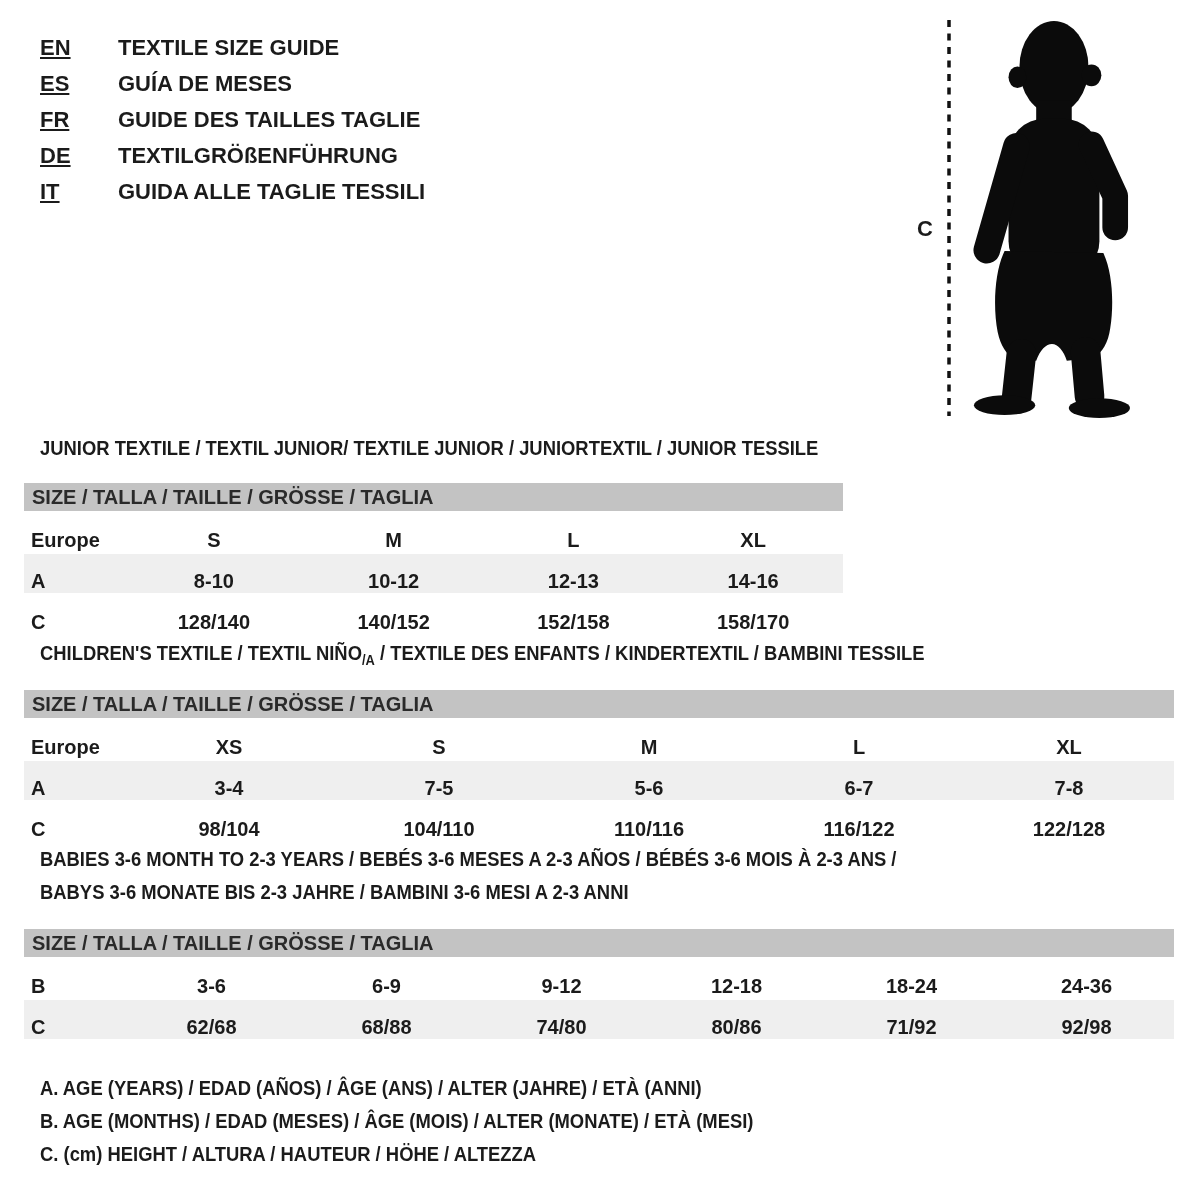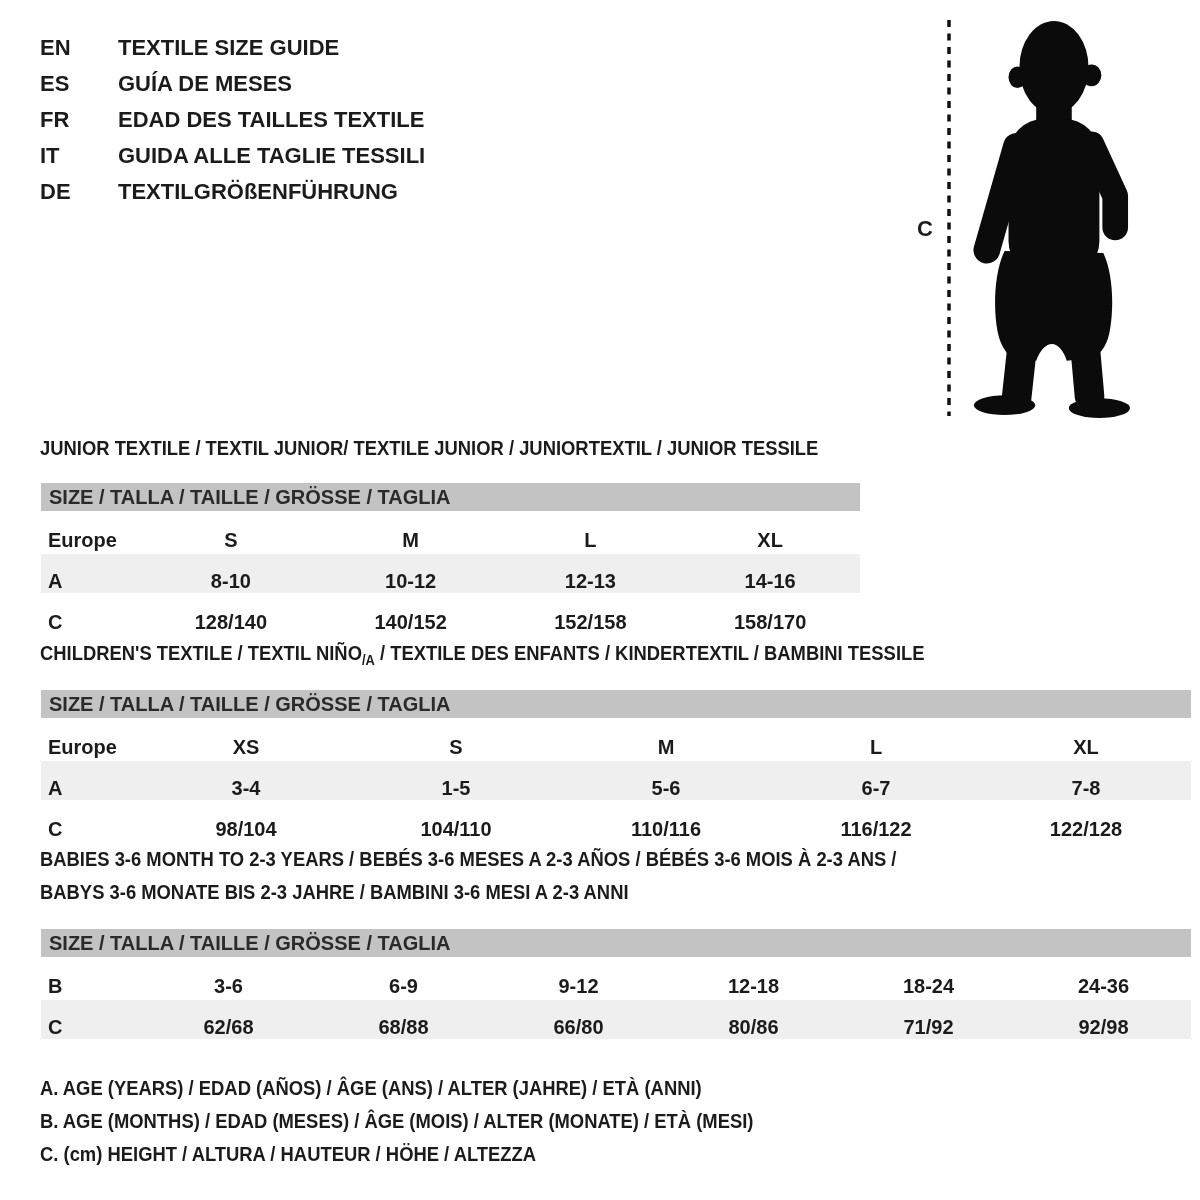--- a/index.html
+++ b/index.html
@@ -9,42 +9,42 @@
     font-family: "Liberation Sans", sans-serif;
     font-weight: 700;
     color: #1b1b1b;
     position: relative;
     overflow: hidden;
   }
 
   
   .lang-block { position: absolute; left: 40px; top: 30px; }
   .lang-row { display: flex; line-height: 36px; font-size: 22px; }
-  .lang-code { display: inline-block; width: 78px; }
+  .lang-code { display: inline-block; width: 78px; text-decoration: underline; }
   .lang-title { white-space: nowrap; text-align: center; }
 
   
   .figure-wrap { position: absolute; left: 900px; top: 0; width: 300px; height: 430px; }
   .measure-line { position: absolute; left: 46px; top: 20px; }
   .measure-label { position: absolute; left: 17px; top: 216px; font-size: 22px; }
   .toddler { position: absolute; left: 66px; top: 18px; }
 
   
   .section-title {
     position: absolute; left: 40px;
     font-size: 20px; white-space: nowrap;
     transform: scaleX(0.92); transform-origin: 0 50%;
   }
   .title-junior   { top: 437px; }
   .title-children { top: 642px; }
   .title-babies   { top: 843px; line-height: 33px; transform-origin: 0 0; }
   .title-sub { font-size: 14px; vertical-align: sub; }
 
   
-  .stable { position: absolute; left: 41px; }
+  .stable { position: absolute; left: 24px; }
   .table-junior   { top: 483px; width: 819px; }
   .table-children { top: 690px; width: 1150px; }
   .table-babies   { top: 929px; width: 1150px; }
 
   .size-header {
     height: 28px; background: #c3c3c3; color: #2a2a2a;
     font-size: 20px; display: flex; align-items: center;
     padding-left: 8px; box-sizing: border-box;
     white-space: nowrap;
   }
@@ -67,29 +67,29 @@
   <div class="lang-row">
     <span class="lang-code">EN</span>
     <span class="lang-title">TEXTILE SIZE GUIDE</span>
   </div>
   <div class="lang-row">
     <span class="lang-code">ES</span>
     <span class="lang-title">GUÍA DE MESES</span>
   </div>
   <div class="lang-row">
     <span class="lang-code">FR</span>
-    <span class="lang-title">EDAD DES TAILLES TEXTILE</span>
+    <span class="lang-title">GUIDE DES TAILLES TAGLIE</span>
+  </div>
+  <div class="lang-row">
+    <span class="lang-code">DE</span>
+    <span class="lang-title">TEXTILGRÖßENFÜHRUNG</span>
   </div>
   <div class="lang-row">
     <span class="lang-code">IT</span>
     <span class="lang-title">GUIDA ALLE TAGLIE TESSILI</span>
-  </div>
-  <div class="lang-row">
-    <span class="lang-code">DE</span>
-    <span class="lang-title">TEXTILGRÖßENFÜHRUNG</span>
   </div>
 </div>
 
 <div class="figure-wrap">
   <svg class="measure-line" width="6" height="396" viewBox="0 0 6 396">
     <line x1="3" y1="0" x2="3" y2="396" stroke="#111" stroke-width="3.5" stroke-dasharray="7 6.5"></line>
   </svg>
   <div class="measure-label">C</div>
   <svg class="toddler" width="170" height="400" viewBox="0 0 170 405">
     <g fill="#0b0b0b" stroke="none">
@@ -144,21 +144,21 @@
     <div class="label">Europe</div>
     <div class="cell">XS</div>
     <div class="cell">S</div>
     <div class="cell">M</div>
     <div class="cell">L</div>
     <div class="cell">XL</div>
   </div>
   <div class="trow shaded">
     <div class="label">A</div>
     <div class="cell">3-4</div>
-    <div class="cell">1-5</div>
+    <div class="cell">7-5</div>
     <div class="cell">5-6</div>
     <div class="cell">6-7</div>
     <div class="cell">7-8</div>
   </div>
   <div class="trow">
     <div class="label">C</div>
     <div class="cell">98/104</div>
     <div class="cell">104/110</div>
     <div class="cell">110/116</div>
     <div class="cell">116/122</div>
@@ -178,21 +178,21 @@
     <div class="cell">6-9</div>
     <div class="cell">9-12</div>
     <div class="cell">12-18</div>
     <div class="cell">18-24</div>
     <div class="cell">24-36</div>
   </div>
   <div class="trow shaded">
     <div class="label">C</div>
     <div class="cell">62/68</div>
     <div class="cell">68/88</div>
-    <div class="cell">66/80</div>
+    <div class="cell">74/80</div>
     <div class="cell">80/86</div>
     <div class="cell">71/92</div>
     <div class="cell">92/98</div>
   </div>
 </div>
 
 <div class="legend">
   <div class="legend-line">A. AGE (YEARS) / EDAD (AÑOS) / ÂGE (ANS) / ALTER (JAHRE) / ETÀ (ANNI)</div>
   <div class="legend-line">B. AGE (MONTHS) / EDAD (MESES) / ÂGE (MOIS) / ALTER (MONATE) / ETÀ (MESI)</div>
   <div class="legend-line">C. (cm) HEIGHT / ALTURA / HAUTEUR / HÖHE / ALTEZZA</div>

